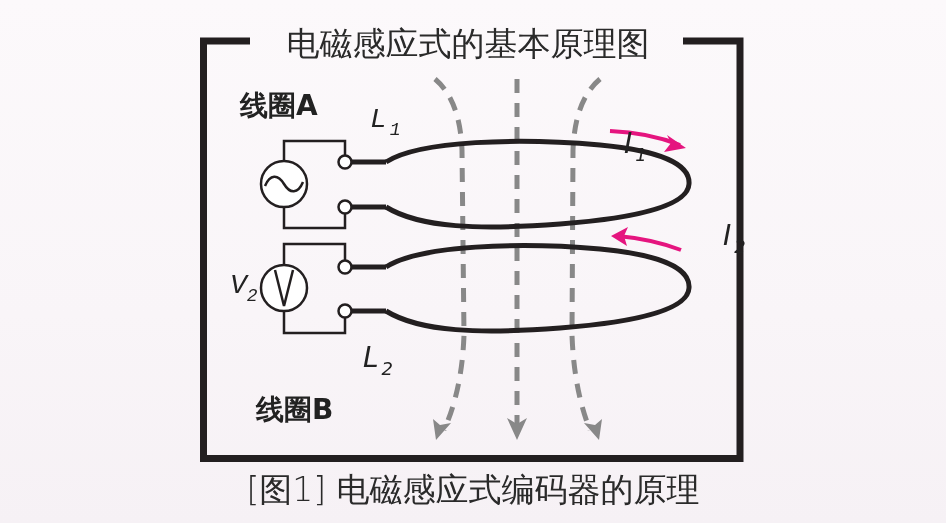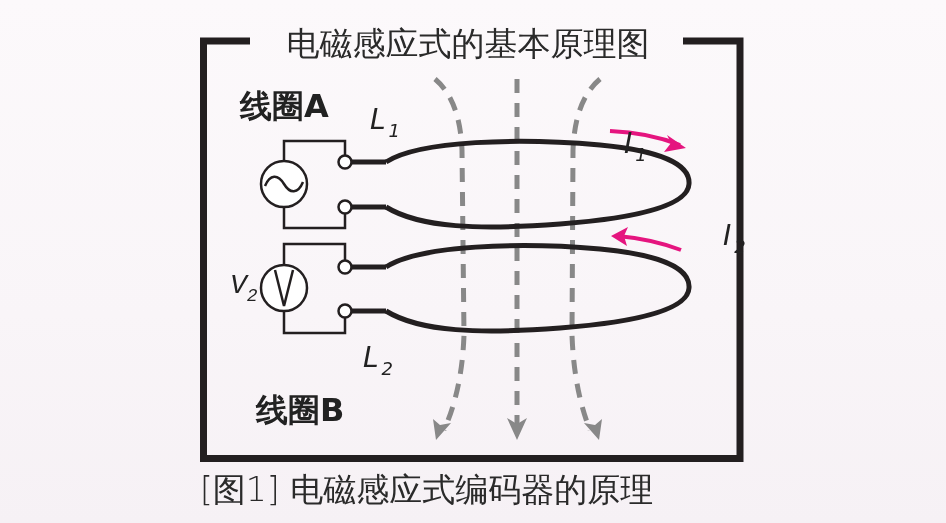--- a/index.html
+++ b/index.html
@@ -36,31 +36,31 @@
       letter-spacing: 0px;
       line-height: 40px;
       white-space: nowrap;
       font-family: "DejaVu Sans", sans-serif;
     }
     .caption {
       position: absolute;
       left: 200px;
       top: 468px;
       width: 546px;
-      text-align: left;
+      text-align: center;
       font-size: 33px;
       font-weight: 300;
       color: #2a2a2a;
       line-height: 44px;
       white-space: nowrap;
       font-family: "DejaVu Sans", sans-serif;
     }
     .coil-label {
       position: absolute;
-      font-size: 32px;
+      font-size: 28px;
       font-weight: bold;
       color: #222;
       white-space: nowrap;
       line-height: 28px;
       font-family: "DejaVu Sans", sans-serif;
     }
     .sym {
       position: absolute;
       font-family: "DejaVu Sans", sans-serif;
       font-style: italic;
@@ -129,21 +129,21 @@
       <polygon points="686,148 667,135 671,143 664,152"></polygon>
       <polygon points="611,236 628,227 624,236 627,246"></polygon>
     </g>
   </svg>
 
   <div class="title">电磁感应式的基本原理图</div>
 
   <div class="coil-label" style="left:240px; top:92px;">线圈A</div>
   <div class="coil-label" style="left:256px; top:396px;text-align:right;">线圈B</div>
 
-  <div class="sym" style="left:370px; top:106px;">
+  <div class="sym" style="left:370px; top:106px;font-family:Liberation Mono, monospace;">
     <span class="main">L</span><span class="sub">1</span>
   </div>
   <div class="sym" style="left:363px; top:344px;">
     <span class="main">L</span><span class="sub">2</span>
   </div>
 
   <div class="sym" style="left:624px; top:88px;margin-top:42px;">
     <span class="main">I</span><span class="sub">1</span>
   </div>
   <div class="sym" style="left:688px; top:222px;margin-left:35px;">

